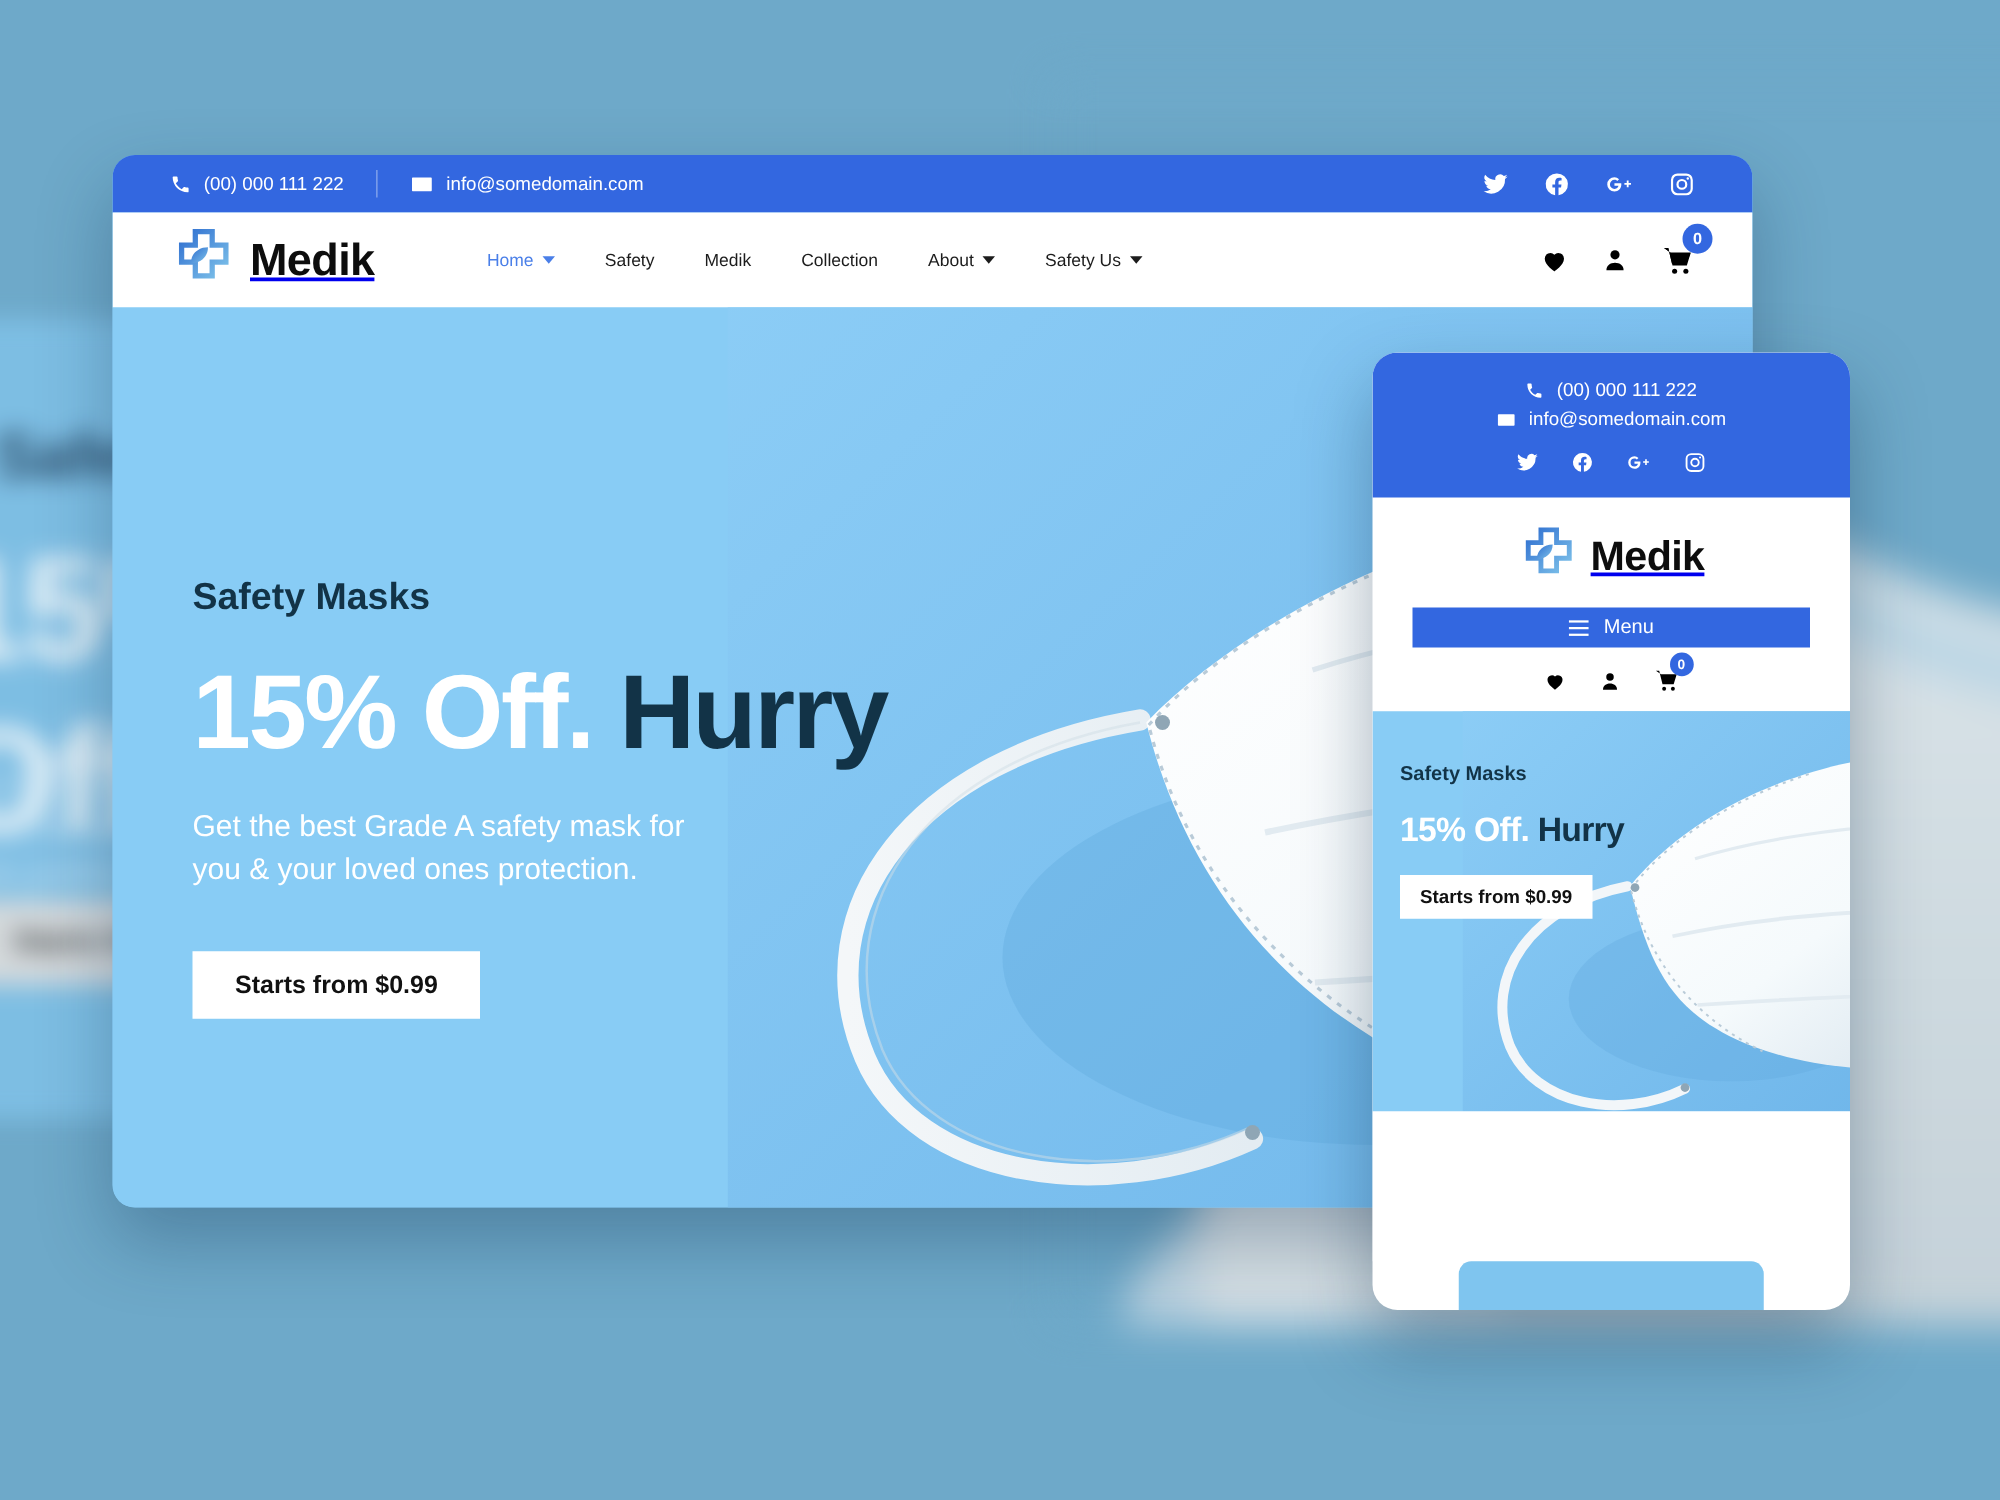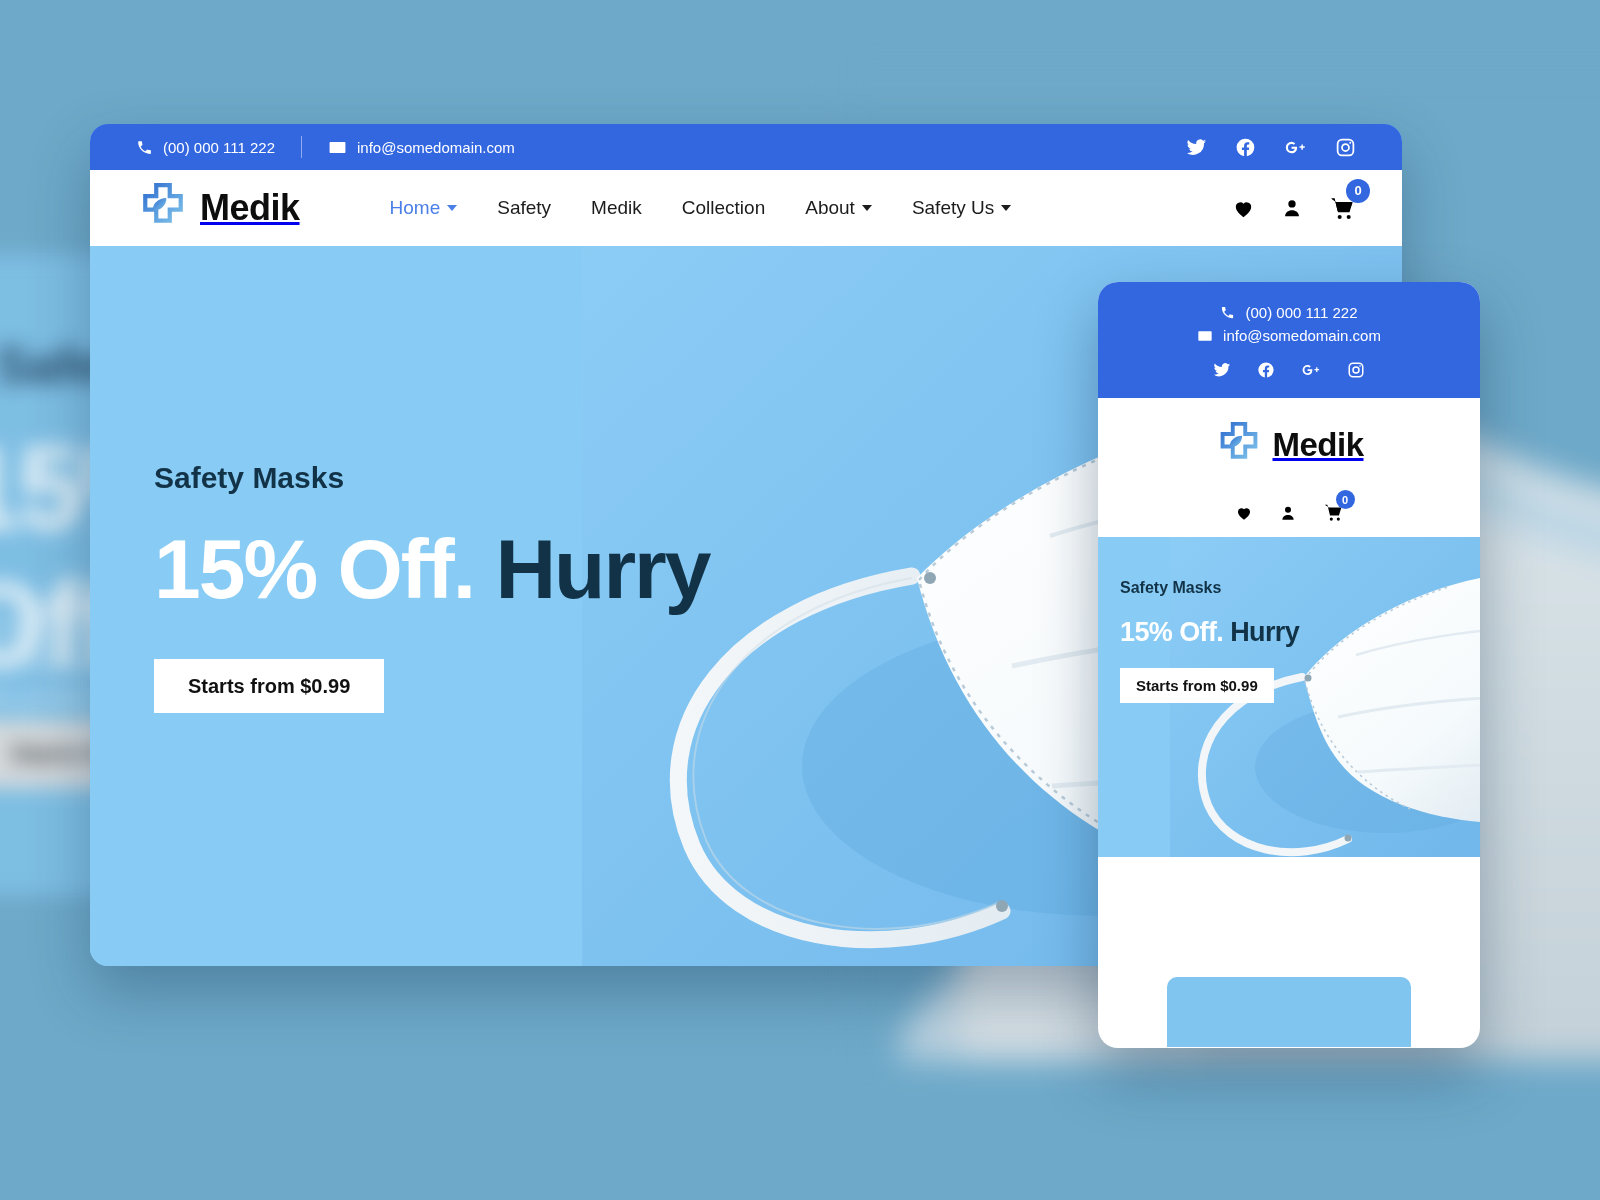--- a/index.html
+++ b/index.html
@@ -56,21 +56,21 @@
   .d-contact + .d-divider{ margin:0 26px; width:1px; height:22px; background:rgba(255,255,255,.45); }
   .d-social{ margin-left:auto; display:flex; align-items:center; gap:28px; }
   .d-nav{
     height:76px; background:#fff; display:flex; align-items:center;
     padding:0 46px;
   }
   .logo{ display:flex; align-items:center; gap:10px; }
   .logo-text{ font-size:36px; font-weight:700; color:#0d0d0d; letter-spacing:-.5px; }
   .menu{ display:flex; align-items:center; gap:40px; margin-left:90px; }
   .menu a{
-    font-size:19px; color:#1c1c1c; text-decoration:none; display:flex;
+    font-size:14px; color:#1c1c1c; text-decoration:none; display:flex;
     align-items:center; gap:7px;
   }
   .menu a.active{ color:#4a7fe8; }
   .caret{ width:0;height:0;border-left:5px solid transparent;border-right:5px solid transparent;border-top:6px solid currentColor; display:inline-block; }
   .util{ margin-left:auto; display:flex; align-items:center; gap:26px; position:relative; }
   .badge{
     position:absolute; background:#3367e0; color:#fff; border-radius:50%;
     width:24px;height:24px; font-size:13px; display:flex;align-items:center;justify-content:center;
     font-weight:600;
   }
@@ -308,20 +308,21 @@
 
       <circle cx="348" cy="372" r="6" fill="#8fa6b5"></circle>
       <circle cx="420" cy="700" r="6" fill="#8fa6b5"></circle>
     </svg>
 
     <div class="hero-copy">
       <div class="eyebrow">Safety Masks</div>
       <div class="headline">
         <span class="hl-a">15% Off.</span><span class="hl-b"> Hurry</span>
       </div>
+      <p class="sub">Get the best Grade A safety mask for you &amp; your loved ones protection.</p>
       <button class="cta">Starts from $0.99</button>
     </div>
   </div>
 </div>
 
 <div class="mobile">
 
   <div class="m-topbar">
     <div class="m-row">
       <span class="icon">
@@ -375,20 +376,30 @@
               <stop offset="1" stop-color="#7fc3ea"></stop>
         </linearGradient>
           </defs>
         <path d="M24 5h16v13h13v16H40v13H24V34H11V18h13z" fill="none" stroke="url(#lg2)" stroke-width="5"></path>
         <path d="M20 34c0-8 7-14 16-14 0 9-7 15-16 15z" fill="url(#lg2)"></path>
       </svg>
     </span>
     <span class="m-logo-text">Medik</span>
   </a>
 
+  <button class="m-menu-btn">
+    <span class="icon">
+      <svg width="16" height="13" viewBox="0 0 18 14" fill="#fff">
+          <rect y="0" width="18" height="2"></rect>
+          <rect y="6" width="18" height="2"></rect>
+          <rect y="12" width="18" height="2"></rect>
+        </svg>
+    </span>
+    <span>Menu</span>
+  </button>
 
   <div class="m-util">
     <a href="#">
       <svg width="18" height="18" viewBox="0 0 24 24" fill="#000">
           <path d="M12 21s-8-5.2-8-10.3A4.7 4.7 0 0 1 12 7a4.7 4.7 0 0 1 8 3.7C20 15.8 12 21 12 21z"></path>
         </svg>
     </a>
     <a href="#">
       <svg width="18" height="18" viewBox="0 0 24 24" fill="#000">
           <circle cx="12" cy="7.5" r="4"></circle>

